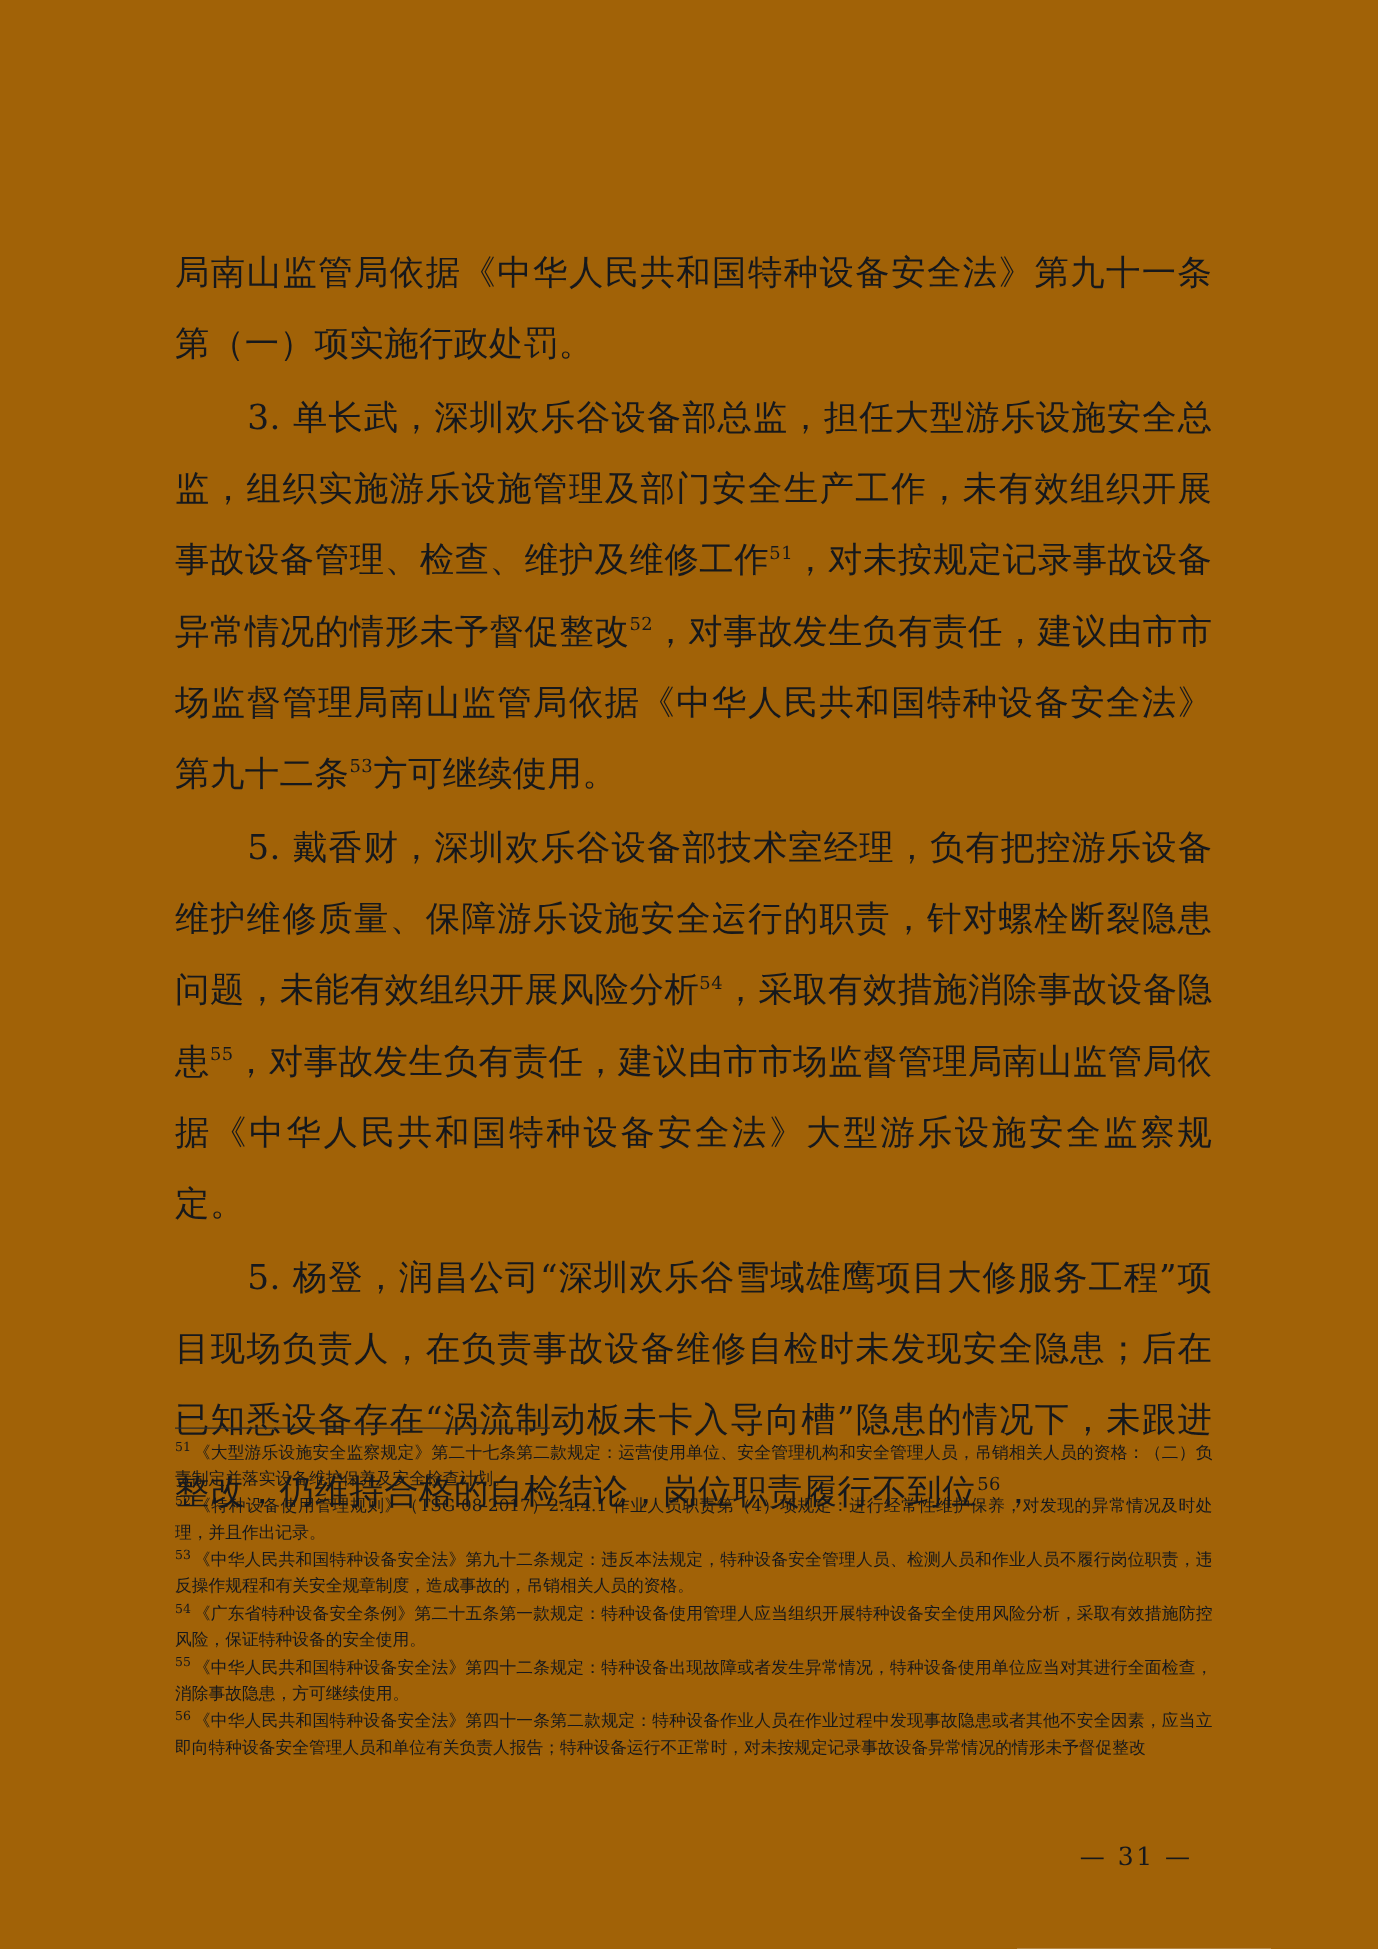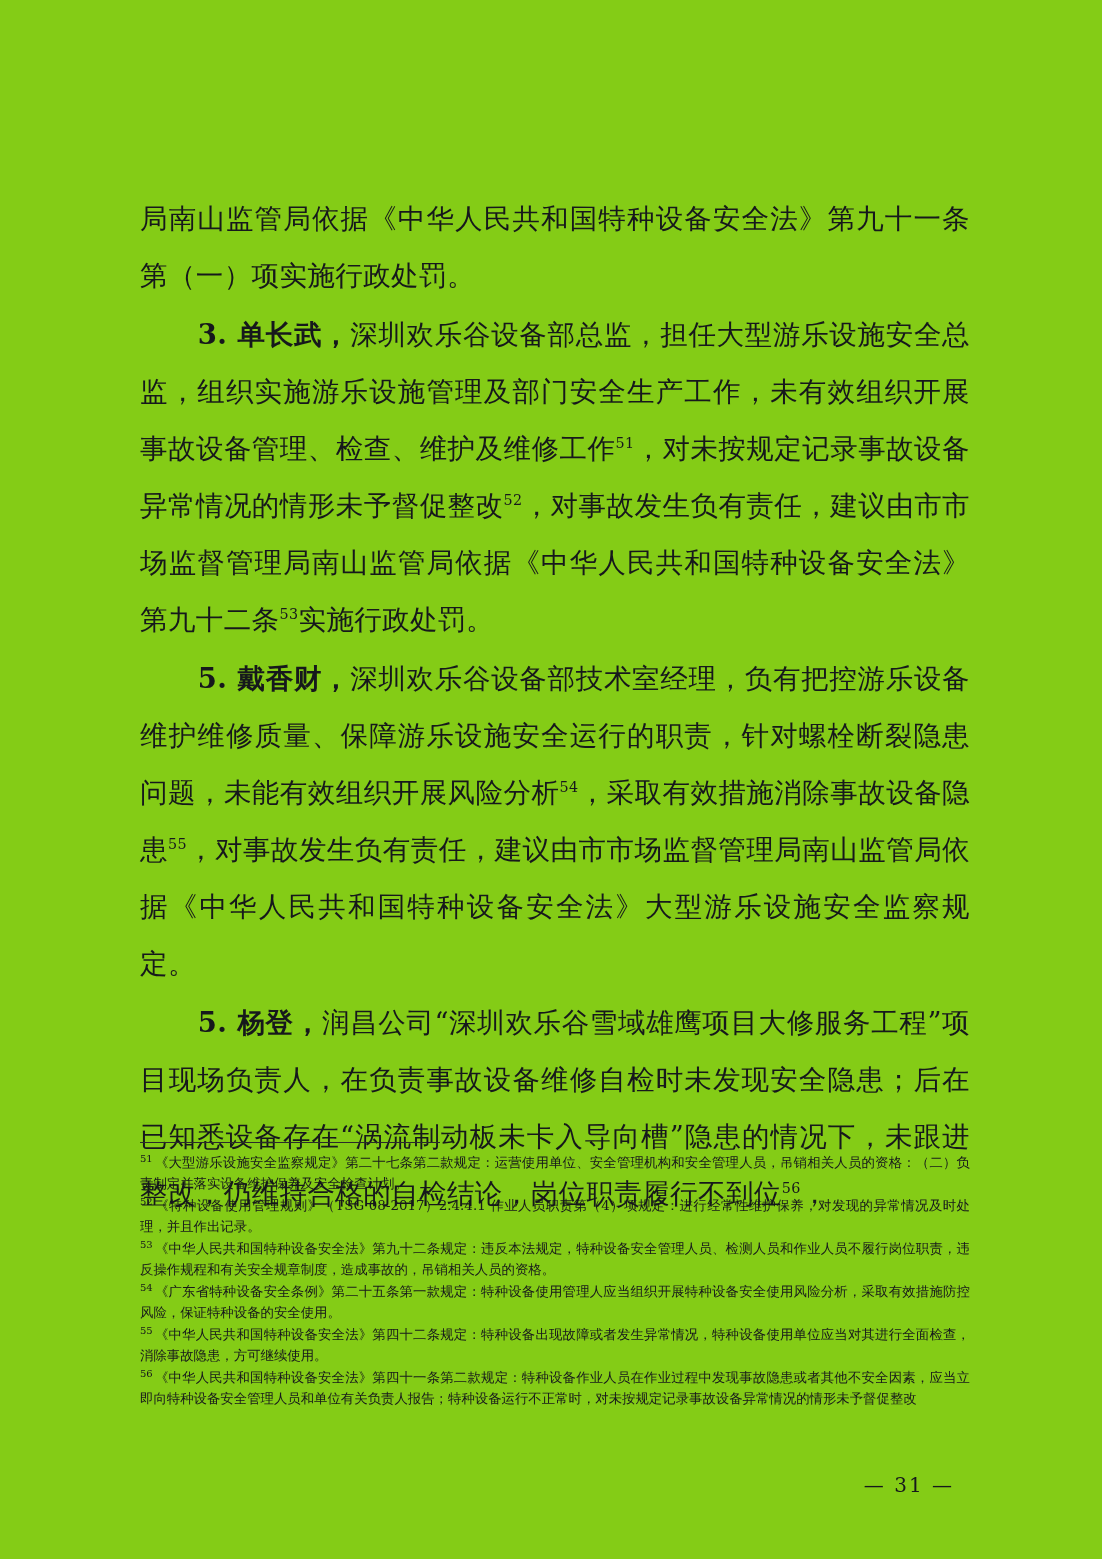--- a/index.html
+++ b/index.html
@@ -13,42 +13,42 @@
     font-family: "DejaVu Serif", "Liberation Serif", serif;
     color: #1a1a1a;
     position: relative;
     overflow: hidden;
   }
   .page {
     position: absolute;
     top: 0; left: 0;
     width: 1102px;
     height: 1559px;
-    background: #84cc16;
+    background: #a16207;
   }
   .content {
     position: absolute;
     left: 140px;
     top: 190px;
     width: 830px;
   }
   p.body-par {
     margin: 0 0 2px 0;
     font-size: 27.5px;
     line-height: 57px;
     text-align: justify;
     text-justify: inter-ideograph;
     letter-spacing: 0.4px;
     color: #16181c;
   }
   p.indent {
     text-indent: 2.1em;
   }
   .bold-name {
-    font-weight: bold;
+    font-weight: normal;
   }
   sup.fn {
     font-size: 0.52em;
     vertical-align: super;
     line-height: 0;
     font-family: "DejaVu Serif", "Liberation Serif", serif;
   }
   .footnote-area {
     position: absolute;
     left: 140px;
@@ -85,21 +85,21 @@
     color: #16181c;
   }
 </style>
 </head>
 <body>
 
 <div class="page">
 
   <div class="content">
     <p class="body-par" id="par-0"><span>局南山监管局依据《中华人民共和国特种设备安全法》第九十一条第（一）项实施行政处罚。</span></p>
-    <p class="body-par indent" id="par-1"><span class="bold-name">3. 单长武，</span><span>深圳欢乐谷设备部总监，担任大型游乐设施安全总监，组织实施游乐设施管理及部门安全生产工作，未有效组织开展事故设备管理、检查、维护及维修工作</span><sup class="fn">51</sup><span>，对未按规定记录事故设备异常情况的情形未予督促整改</span><sup class="fn">52</sup><span>，对事故发生负有责任，建议由市市场监督管理局南山监管局依据《中华人民共和国特种设备安全法》第九十二条</span><sup class="fn">53</sup><span>实施行政处罚。</span></p>
+    <p class="body-par indent" id="par-1"><span class="bold-name">3. 单长武，</span><span>深圳欢乐谷设备部总监，担任大型游乐设施安全总监，组织实施游乐设施管理及部门安全生产工作，未有效组织开展事故设备管理、检查、维护及维修工作</span><sup class="fn">51</sup><span>，对未按规定记录事故设备异常情况的情形未予督促整改</span><sup class="fn">52</sup><span>，对事故发生负有责任，建议由市市场监督管理局南山监管局依据《中华人民共和国特种设备安全法》第九十二条</span><sup class="fn">53</sup><span>方可继续使用。</span></p>
     <p class="body-par indent" id="par-2"><span class="bold-name">5. 戴香财，</span><span>深圳欢乐谷设备部技术室经理，负有把控游乐设备维护维修质量、保障游乐设施安全运行的职责，针对螺栓断裂隐患问题，未能有效组织开展风险分析</span><sup class="fn">54</sup><span>，采取有效措施消除事故设备隐患</span><sup class="fn">55</sup><span>，对事故发生负有责任，建议由市市场监督管理局南山监管局依据《中华人民共和国特种设备安全法》大型游乐设施安全监察规定。</span></p>
     <p class="body-par indent" id="par-3"><span class="bold-name">5. 杨登，</span><span>润昌公司“深圳欢乐谷雪域雄鹰项目大修服务工程”项目现场负责人，在负责事故设备维修自检时未发现安全隐患；后在已知悉设备存在“涡流制动板未卡入导向槽”隐患的情况下，未跟进整改，仍维持合格的自检结论，岗位职责履行不到位</span><sup class="fn">56</sup><span>，</span></p>
   </div>
 
   <div class="footnote-area">
     <div class="fn-rule"></div>
     <div id="footnotes">
         <p class="fn-item"><span class="fn-num">51</span><span>《大型游乐设施安全监察规定》第二十七条第二款规定：运营使用单位、安全管理机构和安全管理人员，吊销相关人员的资格：（二）负责制定并落实设备维护保养及安全检查计划。</span></p>
         <p class="fn-item"><span class="fn-num">52</span><span>《特种设备使用管理规则》（TSG 08-2017）2.4.4.1 作业人员职责第（4）项规定：进行经常性维护保养，对发现的异常情况及时处理，并且作出记录。</span></p>
         <p class="fn-item"><span class="fn-num">53</span><span>《中华人民共和国特种设备安全法》第九十二条规定：违反本法规定，特种设备安全管理人员、检测人员和作业人员不履行岗位职责，违反操作规程和有关安全规章制度，造成事故的，吊销相关人员的资格。</span></p>

